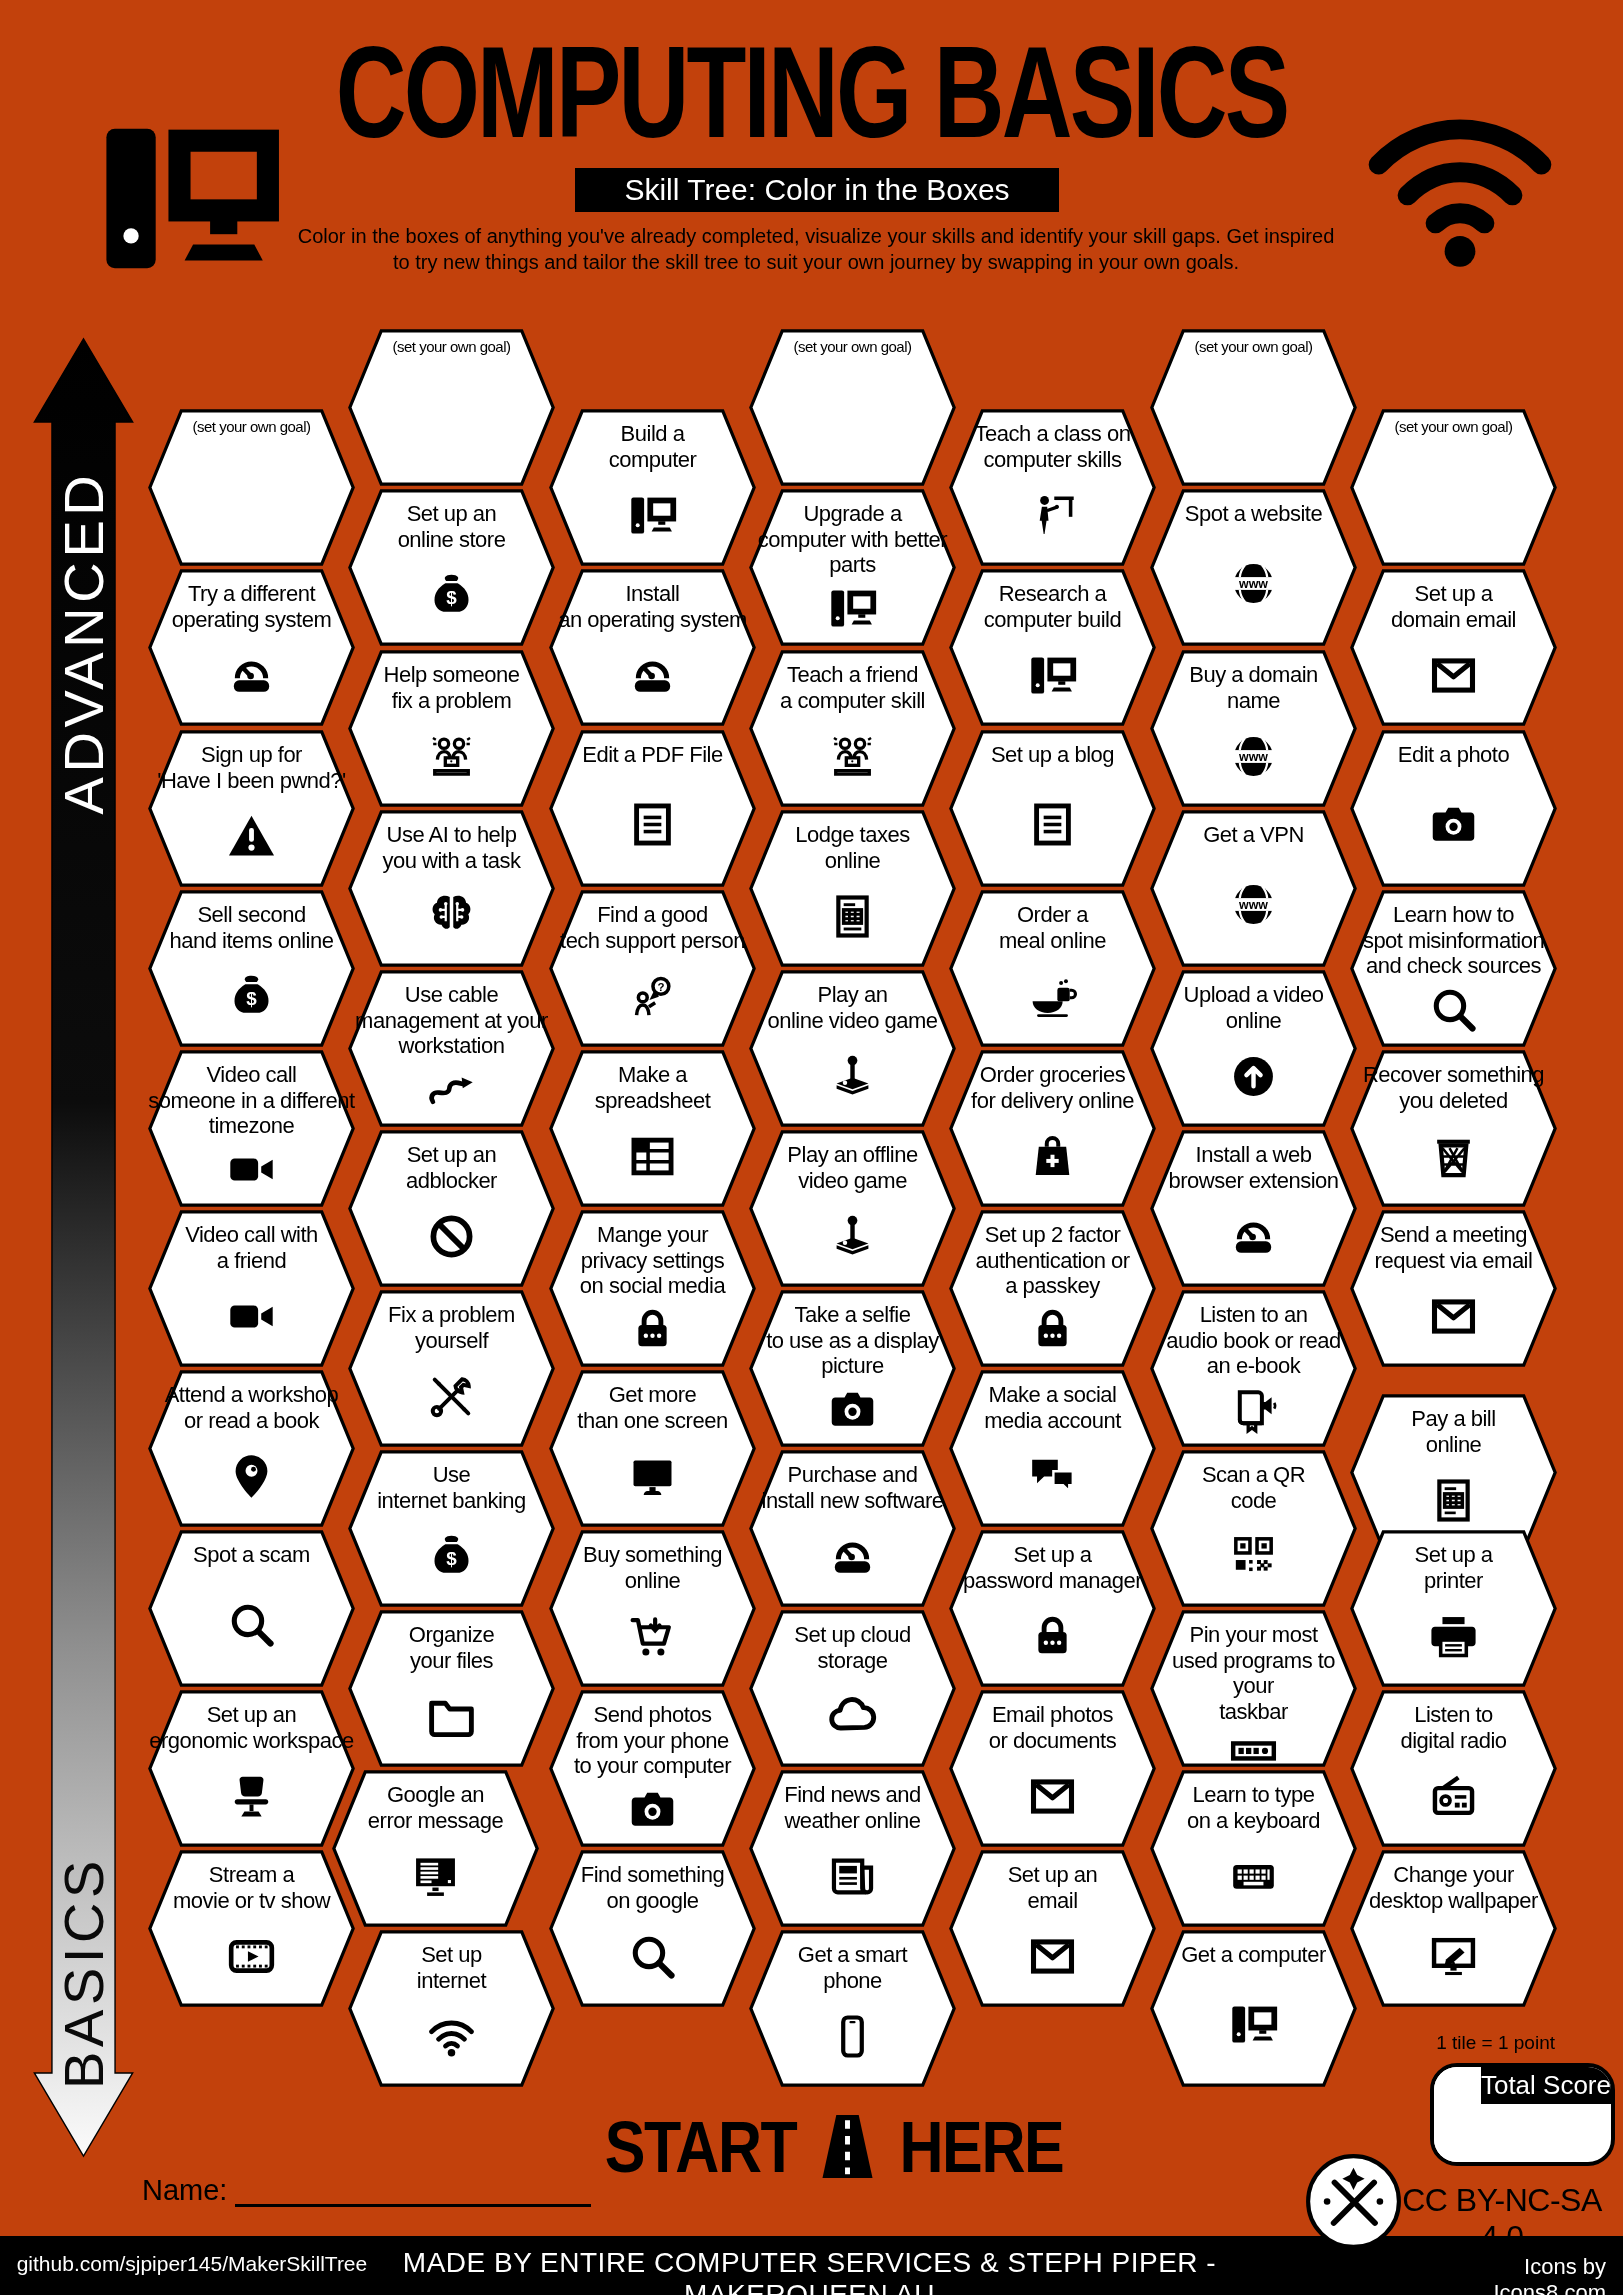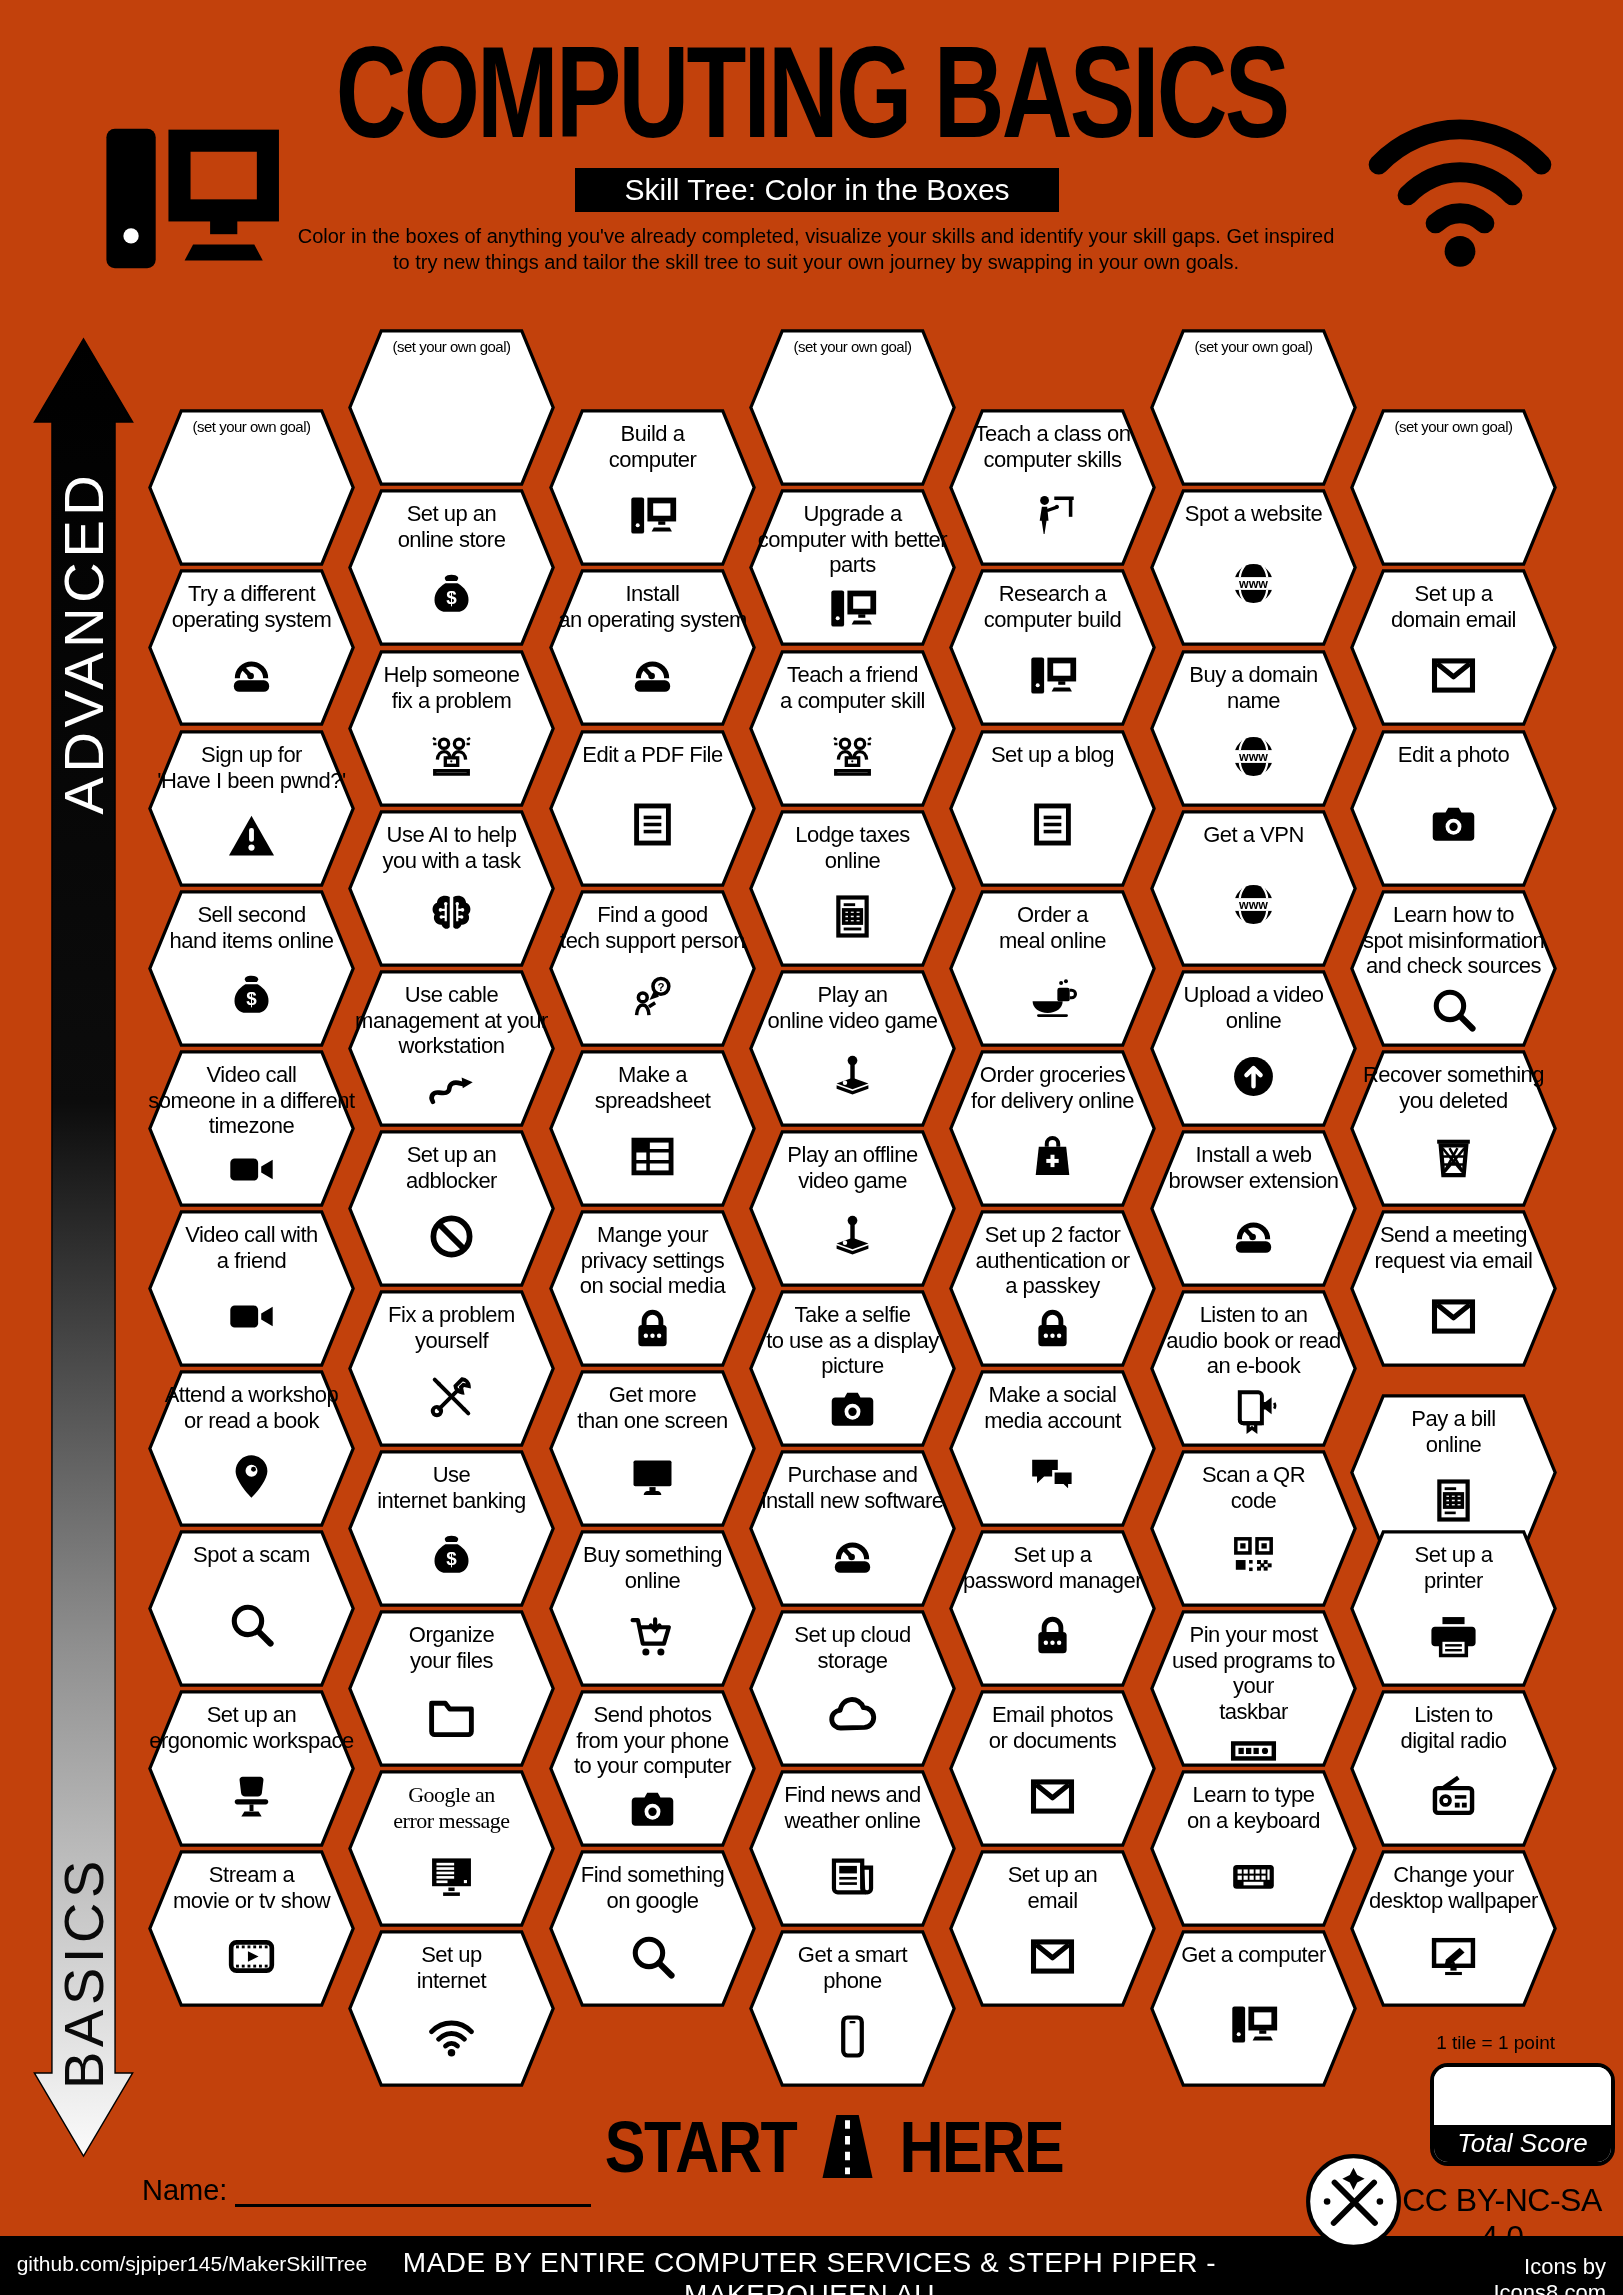--- a/index.html
+++ b/index.html
@@ -36,22 +36,22 @@
   .hex-icon svg{width:53px;height:53px;}
 
   
   #start-here{left:658px;top:2099px;width:352px;display:flex;align-items:center;justify-content:center;gap:12px;}
   .start-word{font-size:61px;font-weight:800;letter-spacing:-1.4px;transform:scaleY(1.18);white-space:nowrap;}
   #road-icon svg{width:79px;height:95px;display:block;}
   #name-row{left:142px;top:2174px;display:flex;align-items:flex-end;}
   #name-label{font-size:29px;}
   #name-line{width:356px;border-bottom:3.2px solid #000;margin-left:7.4px;height:25px;}
   #tile-point-note{left:1370px;top:2032px;width:185px;text-align:right;font-size:19px;}
-  #score-box{left:1430px;top:2063px;width:185px;height:103px;border:4.6px solid #000;border-radius:18px;
-             overflow:hidden;display:flex;flex-direction:column;box-sizing:border-box;background:#fff;font-style:italic;}
+  #score-box{left:1430px;top:2063px;width:185px;height:103px;border:4.6px solid #000;border-radius:27px;
+             overflow:hidden;display:flex;box-sizing:border-box;background:#fff;}
   #score-top{flex:1;background:#fff;}
   #score-band{height:37px;background:#000;color:#fff;display:flex;align-items:center;justify-content:center;
               font-size:26px;}
   #license-text{left:1388px;top:2182px;width:228px;text-align:center;font-size:32px;letter-spacing:-0.5px;}
   #maker-badge{left:1304px;top:2152px;width:99px;height:99px;z-index:5;}
 
   
   #footer-bar{left:0;top:2236px;width:1623px;height:60px;background:#000;color:#fff;}
   #footer-left{left:16.7px;top:2252px;font-size:21px;color:#fff;}
   #footer-center{left:324px;top:2247px;width:971px;text-align:center;font-size:28px;color:#fff;letter-spacing:0.5px;}
@@ -418,21 +418,21 @@
         <div class="hex-content">
           <div class="hex-label">Organize
 your files</div>
           <div class="hex-icon">
             <svg viewBox="0 0 24 24">
               <path d="M3 6h6.2l2 2.6H21v10.2a1.4 1.4 0 0 1-1.4 1.4H4.4A1.4 1.4 0 0 1 3 18.8z" fill="none" stroke="#000" stroke-width="2.2" stroke-linejoin="round"></path>
             </svg>
           </div>
         </div>
       </div>
-      <div class="hex" style="left: 348px; top: 1770px; font-family: Liberation Serif, serif;">
+      <div class="hex" style="left: 332px; top: 1770px;">
         <svg class="hex-border" viewBox="0 0 448 340" preserveAspectRatio="none">
           <polygon points="4,170 72,4 376,4 444,170 376,336 72,336" fill="#fff" stroke="#000" stroke-width="7"></polygon>
         </svg>
         <div class="hex-content">
           <div class="hex-label">Google an
 error message</div>
           <div class="hex-icon">
             <svg viewBox="0 0 24 24">
               <rect x="3.2" y="3.8" width="17.6" height="12.6" fill="#000"></rect>
               <g fill="#fff">

